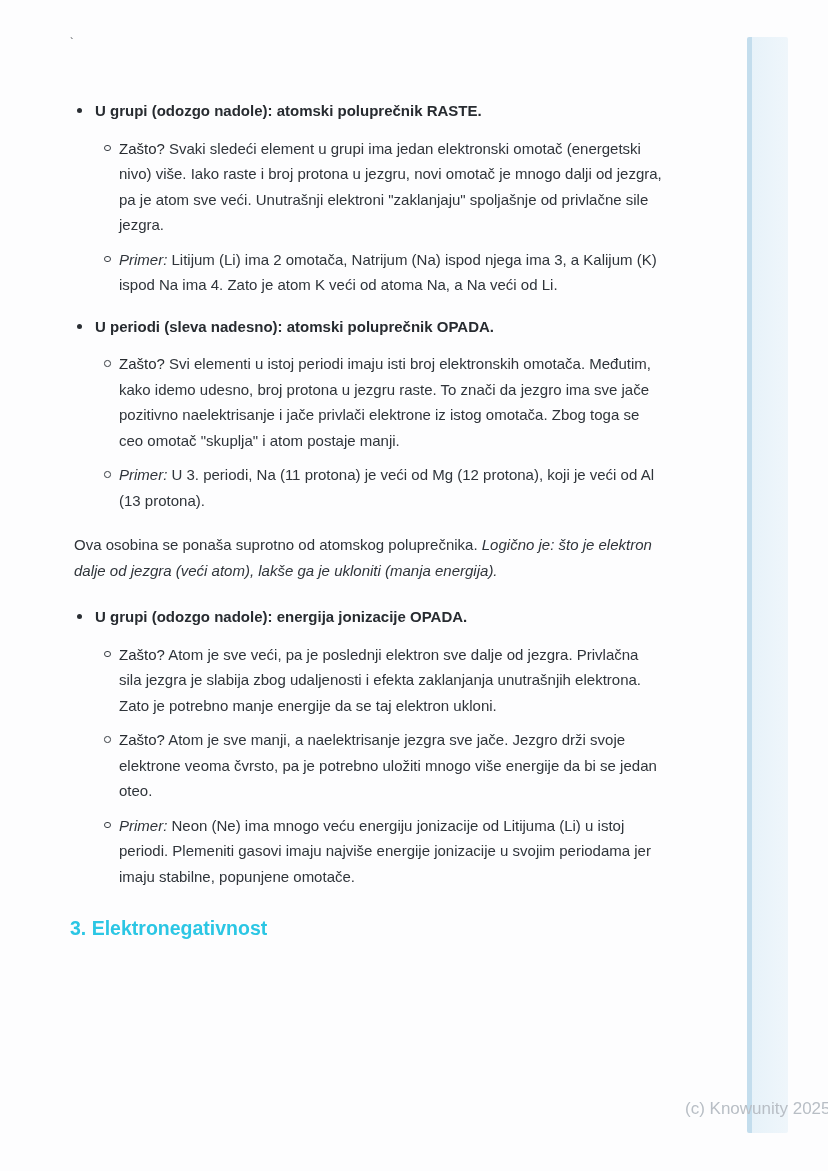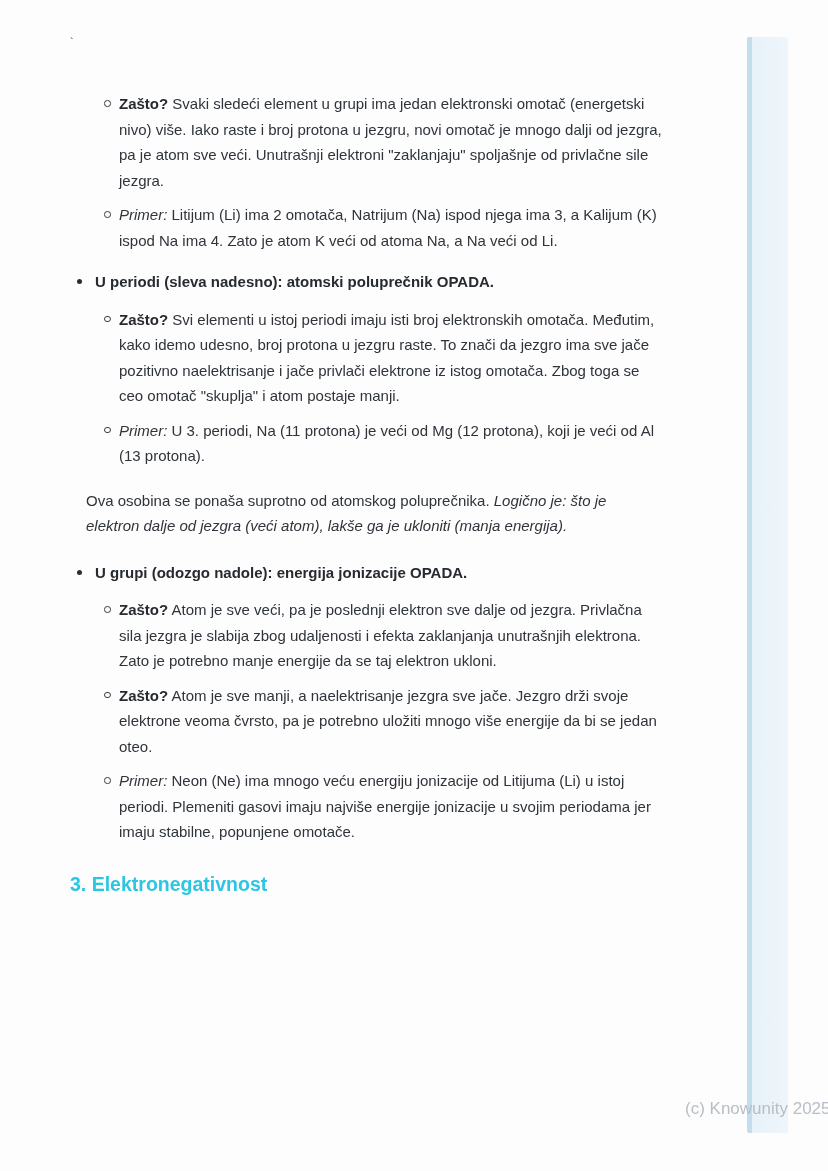--- a/index.html
+++ b/index.html
@@ -25,28 +25,28 @@
   .li.l1{padding-left:25px;margin:16px 0 12px 0;font-weight:700;color:#272b30;}
   .li.l1 .marker{
     position:absolute;left:7px;top:10px;width:5px;height:5px;
     border-radius:50%;background:#2a2e33;
   }
   .li.l2{padding-left:49px;margin:9px 0;font-weight:400;}
   .li.l2 .marker{
     position:absolute;left:34px;top:9px;width:4.5px;height:4.5px;
     border:1.5px solid #3a3f45;border-radius:50%;background:transparent;
   }
-  .li.l2 strong{font-weight:700;color:#272b30;}
+  .li.l2 strong{font-weight:400;color:#272b30;}
   .li.l2 em{}
   h2.section-heading{
     font-size:19.5px;line-height:24px;font-weight:600;
     color:var(--heading-color,#2bc6e4);
     margin:27px 0 19px 0;
   }
-  p.paragraph{margin:19px 0 21px 16px;}
+  p.paragraph{margin:19px 0 21px 4px;}
   p.paragraph em{font-style:italic;}
   .side-stripe{
     position:absolute;
     left:747px;top:37px;width:41px;height:1096px;
     background:linear-gradient(to right,
       var(--stripe-edge,#c3dded) 0px,
       var(--stripe-edge,#c3dded) 5px,
       var(--stripe-fill,#e7f2f9) 5px,
       #eff6fb 100%);
     border-radius:2px;
@@ -60,20 +60,24 @@
     white-space:nowrap;
   }
 </style>
 </head>
 <body style="--heading-color: #2bc6e4; --body-color: #2f343a; --watermark-color: #b8bec5; --stripe-fill: #e7f2f9; --stripe-edge: #c3dded;">
 
 <div class="page">
   <span class="stray-mark">`</span>
 
   <div class="content">
+      <div class="li l1">
+        <span class="marker"></span>
+        <div class="txt">U grupi (odozgo nadole): atomski poluprečnik RASTE.</div>
+      </div>
       <div class="li l2">
         <span class="marker"></span>
         <div class="txt"><strong>Zašto?</strong><span> Svaki sledeći element u grupi ima jedan elektronski omotač (energetski nivo) više. Iako raste i broj protona u jezgru, novi omotač je mnogo dalji od jezgra, pa je atom sve veći. Unutrašnji elektroni "zaklanjaju" spoljašnje od privlačne sile jezgra.</span></div>
       </div>
       <div class="li l2">
         <span class="marker"></span>
         <div class="txt"><em>Primer:</em><span> Litijum (Li) ima 2 omotača, Natrijum (Na) ispod njega ima 3, a Kalijum (K) ispod Na ima 4. Zato je atom K veći od atoma Na, a Na veći od Li.</span></div>
       </div>
       <div class="li l1">
         <span class="marker"></span>

